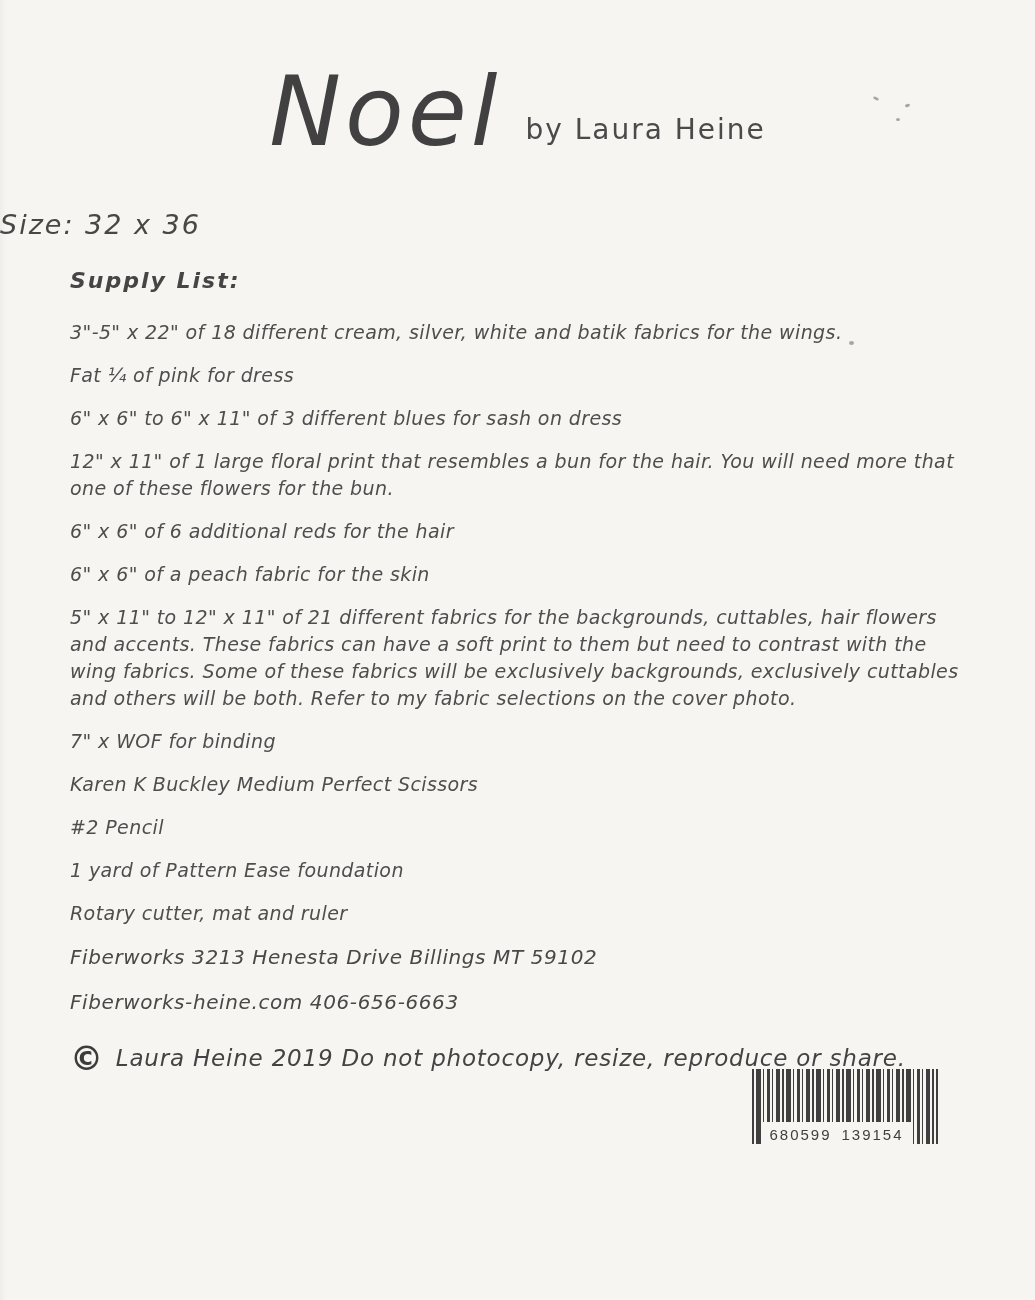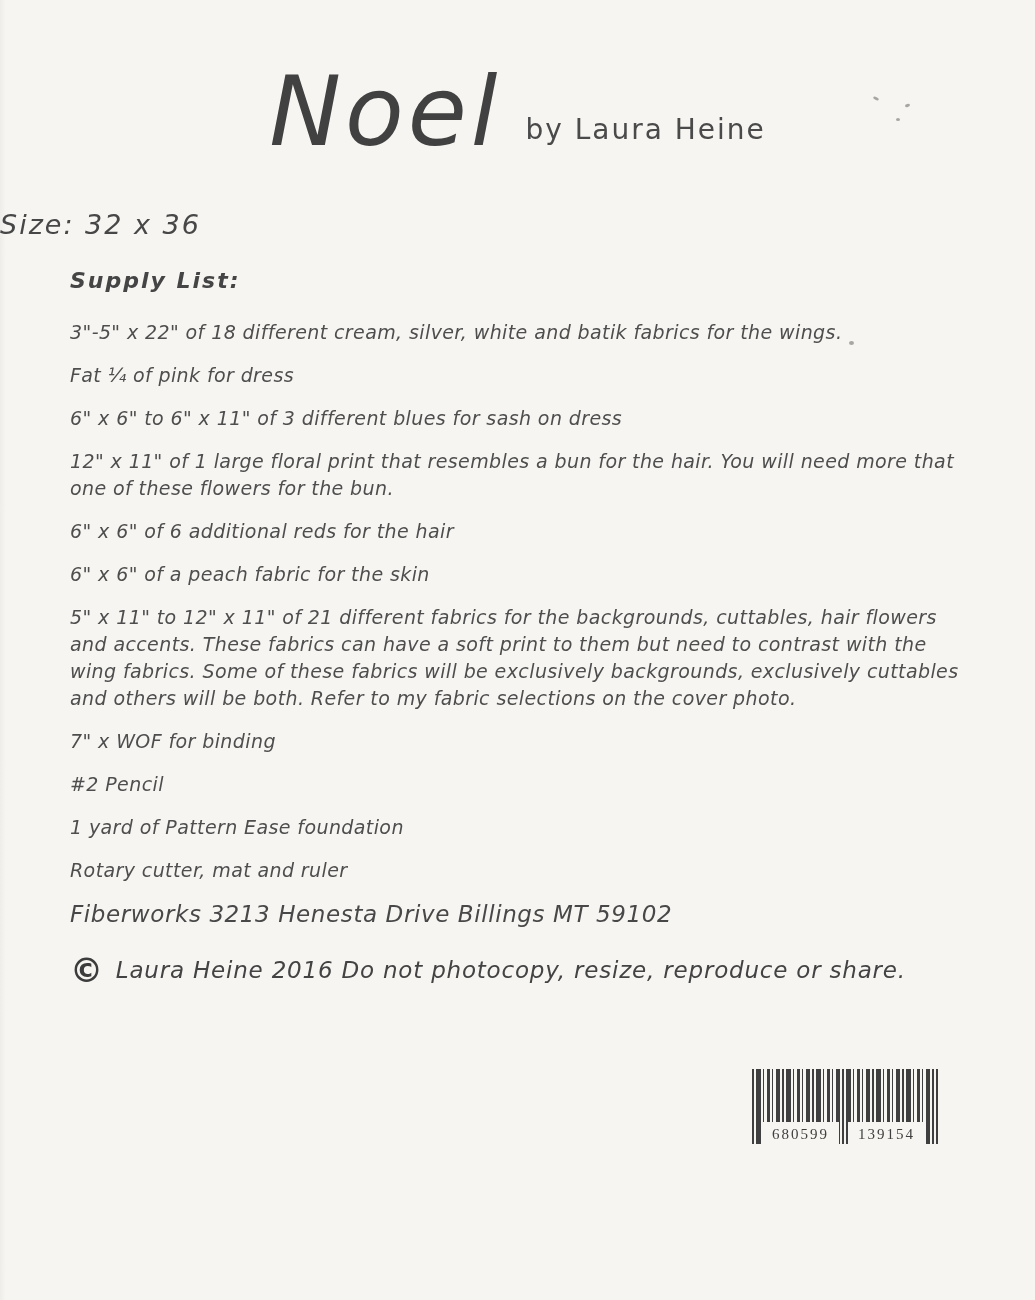--- a/index.html
+++ b/index.html
@@ -64,21 +64,21 @@
   }
   .supply-item {
     font-size: 19px;
     line-height: 27px;
     font-style: italic;
     letter-spacing: 0.4px;
     margin: 0 0 16px 0;
     color: #4e4e4e;
   }
   .footer-line {
-    font-size: 23px;
+    font-size: 20px;
     line-height: 28px;
     font-style: italic;
     letter-spacing: 0.6px;
     margin: 0 0 17px 0;
     color: #484848;
   }
   .copyright {
     margin: 26px 0 0 0;
     font-size: 23px;
     font-style: italic;
@@ -113,30 +113,30 @@
       #3f3f3f 15px 18px, transparent 18px 20px,
       #3f3f3f 20px 21px, transparent 21px 24px,
       #3f3f3f 24px 28px, transparent 28px 30px);
   }
   .bc-num {
     position: absolute;
     bottom: 0;
     height: 21px;
     background: #f6f5f2;
     color: #3f3f3f;
-    font-family: Liberation Serif, serif;
+    font-family: Liberation Sans, sans-serif;
     font-size: 15px;
     letter-spacing: 2px;
     display: flex;
     align-items: flex-end;
     justify-content: center;
     padding-bottom: 1px;
   }
   .bc-left  { left: 10px;  width: 77px; }
-  .bc-right { right: 13px; width: 77px; }
+  .bc-right { right: 27px; width: 77px; }
   
   .speck { position: absolute; background: #a8a6a2; border-radius: 50%; }
   .speck-1 { left: 873px; top: 97px;  width: 6px; height: 3px; transform: rotate(25deg); }
   .speck-2 { left: 905px; top: 104px; width: 5px; height: 3px; transform: rotate(-15deg); }
   .speck-3 { left: 896px; top: 118px; width: 4px; height: 3px; }
   .speck-4 { left: 849px; top: 341px; width: 5px; height: 4px; }
 </style>
 </head>
 <body>
 
@@ -154,30 +154,32 @@
 
     <div>
         <p class="supply-item">3"-5" x 22" of 18 different cream, silver, white and batik fabrics for the wings.</p>
         <p class="supply-item">Fat ¼ of pink for dress</p>
         <p class="supply-item">6" x 6" to 6" x 11" of 3 different blues for sash on dress</p>
         <p class="supply-item">12" x 11" of 1 large floral print that resembles a bun for the hair. You will need more that one of these flowers for the bun.</p>
         <p class="supply-item">6" x 6" of 6 additional reds for the hair</p>
         <p class="supply-item">6" x 6" of a peach fabric for the skin</p>
         <p class="supply-item">5" x 11" to 12" x 11" of 21 different fabrics for the backgrounds, cuttables, hair flowers and accents. These fabrics can have a soft print to them but need to contrast with the wing fabrics. Some of these fabrics will be exclusively backgrounds, exclusively cuttables and others will be both.  Refer to my fabric selections on the cover photo.</p>
         <p class="supply-item">7" x WOF for binding</p>
+        <p class="supply-item">Karen K Buckley Medium Perfect Scissors</p>
         <p class="supply-item">#2 Pencil</p>
         <p class="supply-item">1 yard of Pattern Ease foundation</p>
         <p class="supply-item">Rotary cutter, mat and ruler</p>
       </div>
 
     <p class="footer-line">Fiberworks 3213 Henesta Drive Billings MT 59102</p>
+    <p class="footer-line">Fiberworks-heine.com 406-656-6663</p>
 
     <p class="copyright">
       <span class="copy-symbol">©</span>
-      <span>Laura Heine 2016 Do not photocopy, resize, reproduce or share.</span>
+      <span>Laura Heine 2019 Do not photocopy, resize, reproduce or share.</span>
     </p>
   </div>
 
   <div class="barcode">
     <div class="barcode-bars"></div>
     <span class="bc-num bc-left">680599</span>
     <span class="bc-num bc-right">139154</span>
   </div>
 
   <span class="speck speck-1"></span>

